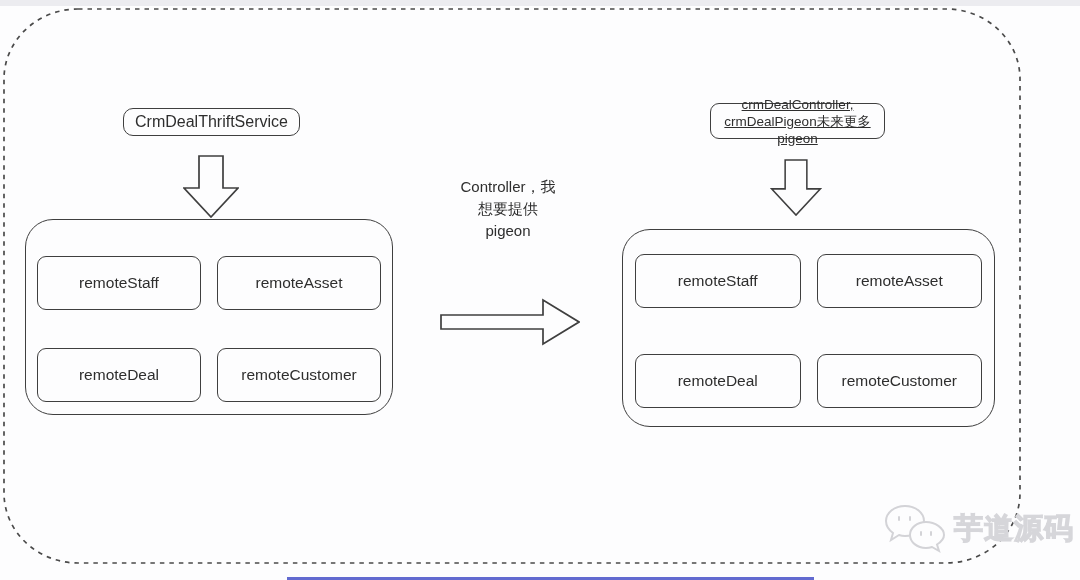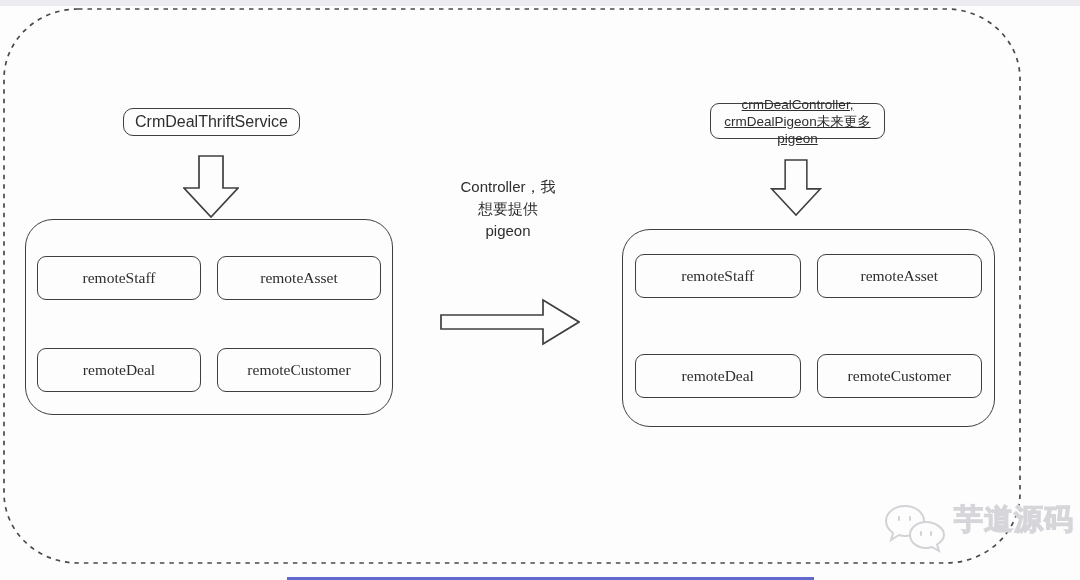--- a/index.html
+++ b/index.html
@@ -28,40 +28,39 @@
     flex-direction:column;font-size:13.5px;line-height:17px;text-decoration:underline;
   }
   .big-container{
     position:absolute;box-sizing:border-box;
     border:1.6px solid #3f3f3f;border-radius:28px;background:transparent;
     display:grid;grid-template-columns:1fr 1fr;column-gap:16px;
   }
   .container-left{left:25px;top:219px;width:368px;height:196px;padding:36px 11px 0;row-gap:25px;}
   .container-right{left:622px;top:229px;width:373px;height:198px;padding:24px 12px 0;row-gap:27px;}
   .item-box{
-    box-sizing:border-box;height:44px;
+    box-sizing:border-box;height:54px;
     border:1.5px solid #3f3f3f;border-radius:9px;background:#fdfdfe;
     display:flex;align-items:center;justify-content:center;
     font-size:15.5px;
-    font-family:Liberation Serif, serif;
   }
   .arrow-svg{position:absolute;}
   .arrow-down-left{left:183px;top:155px;width:56px;height:63px;}
   .arrow-down-right{left:769px;top:159px;width:54px;height:57px;}
   .arrow-right-big{left:440px;top:298px;width:140px;height:48px;}
   .note{
     position:absolute;left:418px;top:176px;width:180px;
     text-align:center;font-size:15px;line-height:22px;
   }
   .note span{display:block;}
   .copy-label{
     position:absolute;left:418px;top:271px;width:180px;
     text-align:center;font-size:15px;
   }
-  .watermark{position:absolute;left:880px;top:500px;display:flex;align-items:flex-start;}
+  .watermark{position:absolute;left:880px;top:500px;display:flex;align-items:center;}
   .wm-icon{width:70px;height:58px;}
   .wm-text{
     font-size:29px;font-weight:bold;letter-spacing:1px;margin-left:4px;
     color:#ffffff;-webkit-text-stroke:1.2px #d6d6da;
     text-shadow:0 0 1px #e3e3e7;
   }
   .bottom-blue-line{
     position:absolute;left:287px;top:577px;width:527px;height:3px;
     background:#4750c8;opacity:.85;
   }

